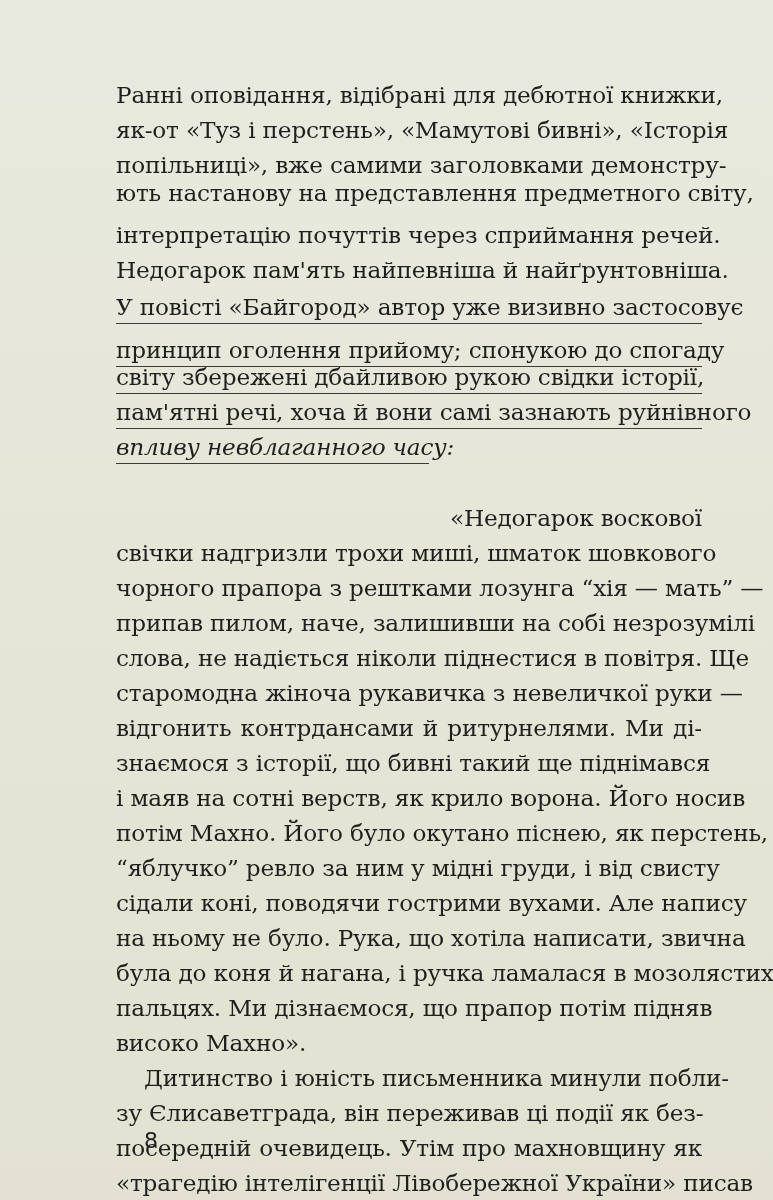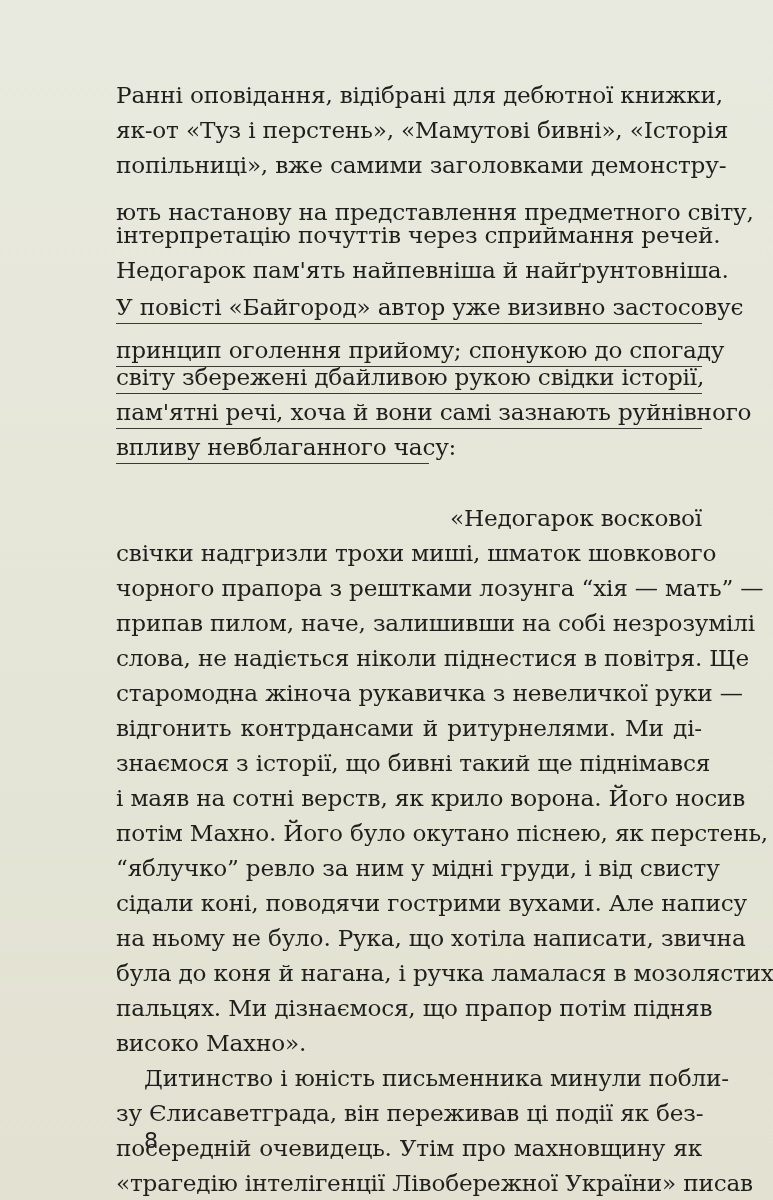--- a/index.html
+++ b/index.html
@@ -16,39 +16,39 @@
     position: absolute; left: 116px; width: 586px;
     font-size: 23.2px; line-height: 35px; height: 35px;
     white-space: nowrap; text-align: justify; text-align-last: justify;
     letter-spacing: -0.2px;
   }
   .line.last { text-align-last: left; }
   .line.ul {
     border-bottom: 1.3px solid #3a3a36;
     height: 34px;
   }
-  .line.ul.short { width: 313px; text-align-last: left; }
+  .line.ul.short { width: 313px; text-align-last: left; font-style: italic; }
   .line.right { text-align: left; text-align-last: right; }
   .line.para-indent { padding-left: 28px; width: 558px; }
   .pagenum {
     position: absolute; left: 144px; top: 1128px;
     font-family: "DejaVu Sans", "Liberation Sans", sans-serif;
     font-size: 22px; color: #222;
   }
 </style>
 </head>
 <body>
 
 <div class="page">
 
   <div>
     <div class="line" style="top:77px">Ранні оповідання, відібрані для дебютної книжки,</div>
     <div class="line" style="top:112px">як-от «Туз і перстень», «Мамутові бивні», «Історія</div>
     <div class="line" style="top:147px">попільниці», вже самими заголовками демонстру-</div>
-    <div class="line" style="top:194px">ють настанову на представлення предметного світу,</div>
+    <div class="line" style="top:175px">ють настанову на представлення предметного світу,</div>
     <div class="line" style="top:217px">інтерпретацію почуттів через сприймання речей.</div>
     <div class="line" style="top:252px">Недогарок пам'ять найпевніша й найґрунтовніша.</div>
   </div>
 
   <div>
     <div class="line ul" style="top:289px">У повісті «Байгород» автор уже визивно застосовує</div>
     <div class="line ul" style="top:332px">принцип оголення прийому; спонукою до спогаду</div>
     <div class="line ul" style="top:359px">світу збережені дбайливою рукою свідки історії,</div>
     <div class="line ul" style="top:394px">пам'ятні речі, хоча й вони самі зазнають руйнівного</div>
     <div class="line ul short" style="top:429px">впливу невблаганного часу:</div>

